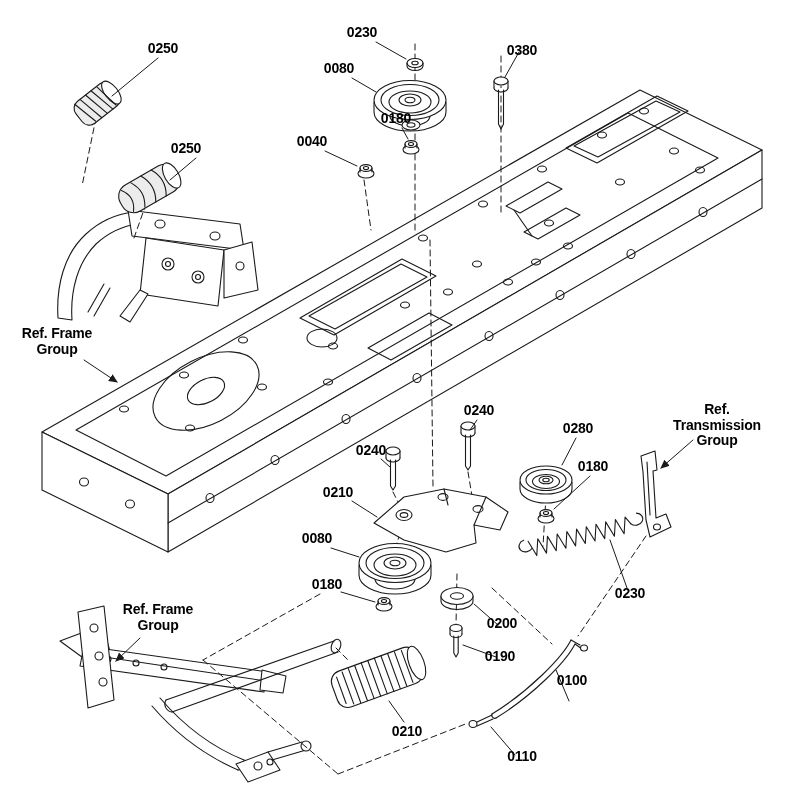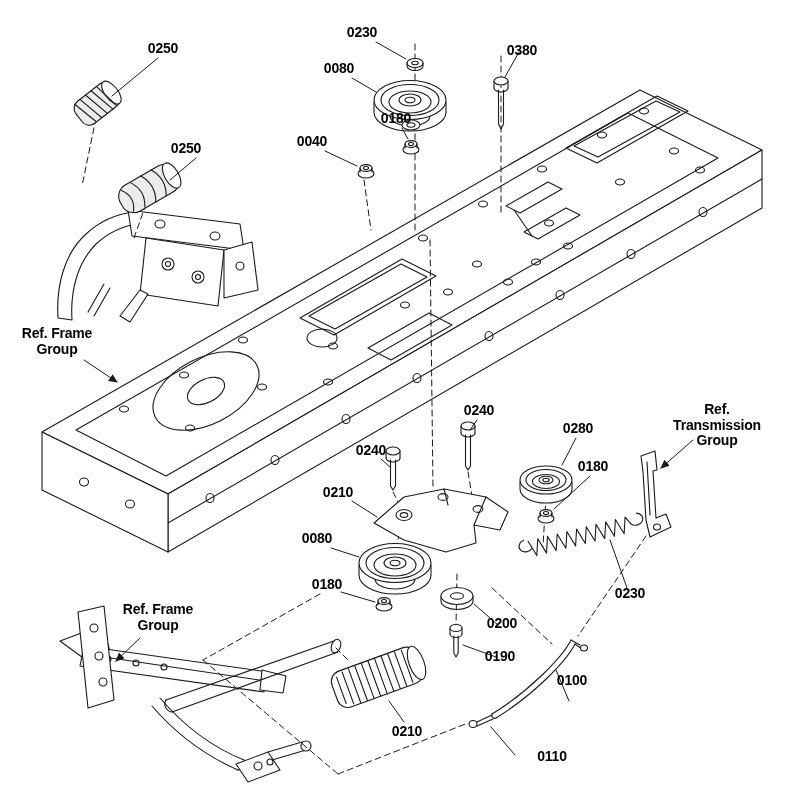--- a/index.html
+++ b/index.html
@@ -303,21 +303,21 @@
   <div class="lbl" style="left:371px; top:443px">0240</div>
   <div class="lbl" style="left:578px; top:421px">0280</div>
   <div class="lbl" style="left:593px; top:459px">0180</div>
   <div class="lbl" style="left:338px; top:485px">0210</div>
   <div class="lbl" style="left:317px; top:531px">0080</div>
   <div class="lbl" style="left:630px; top:586px">0230</div>
   <div class="lbl" style="left:327px; top:577px">0180</div>
   <div class="lbl" style="left:502px; top:616px">0200</div>
   <div class="lbl" style="left:500px; top:649px">0190</div>
   <div class="lbl" style="left:407px; top:724px">0210</div>
-  <div class="lbl" style="left:552px; top:749px">0110</div>
+  <div class="lbl" style="left:522px; top:749px">0110</div>
   <div class="lbl" style="left:572px; top:673px">0100</div>
 
   <div class="lbl" style="left:57px;  top:326px">Ref. Frame
 Group</div>
   <div class="lbl" style="left:717px; top:402px">Ref. Transmission
 Group</div>
   <div class="lbl" style="left:158px; top:602px">Ref. Frame
 Group</div>
 </div>
 

